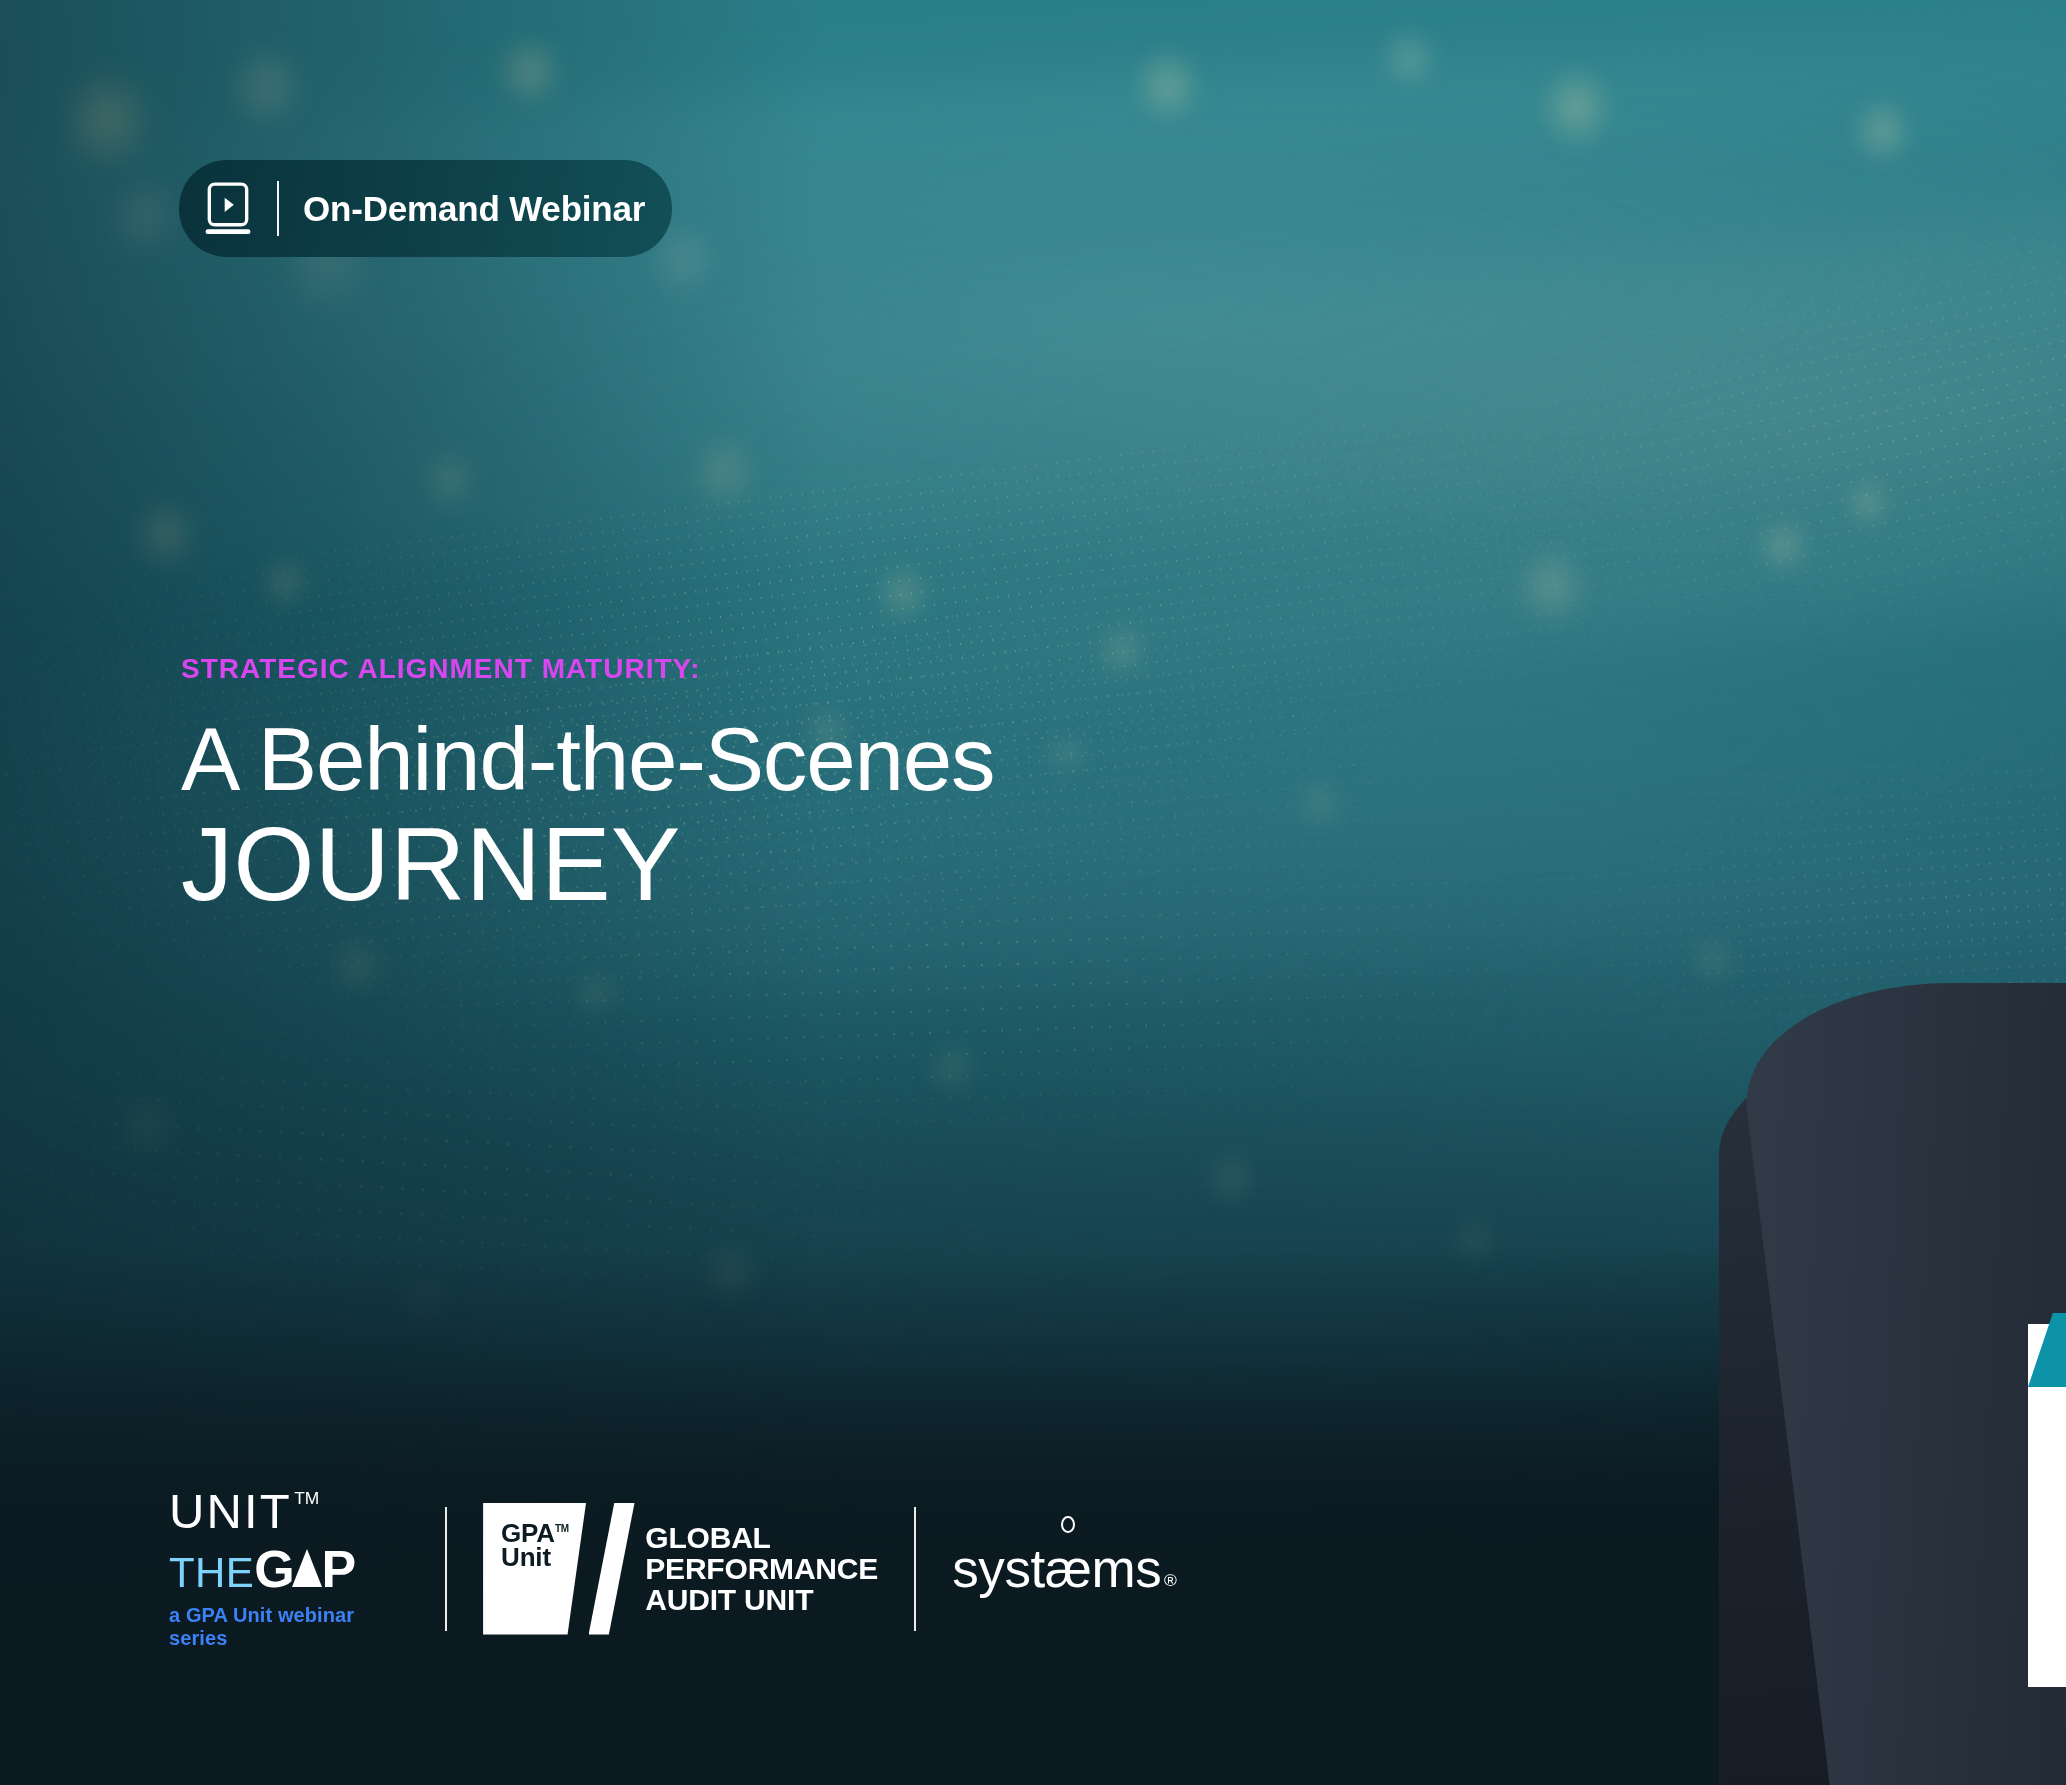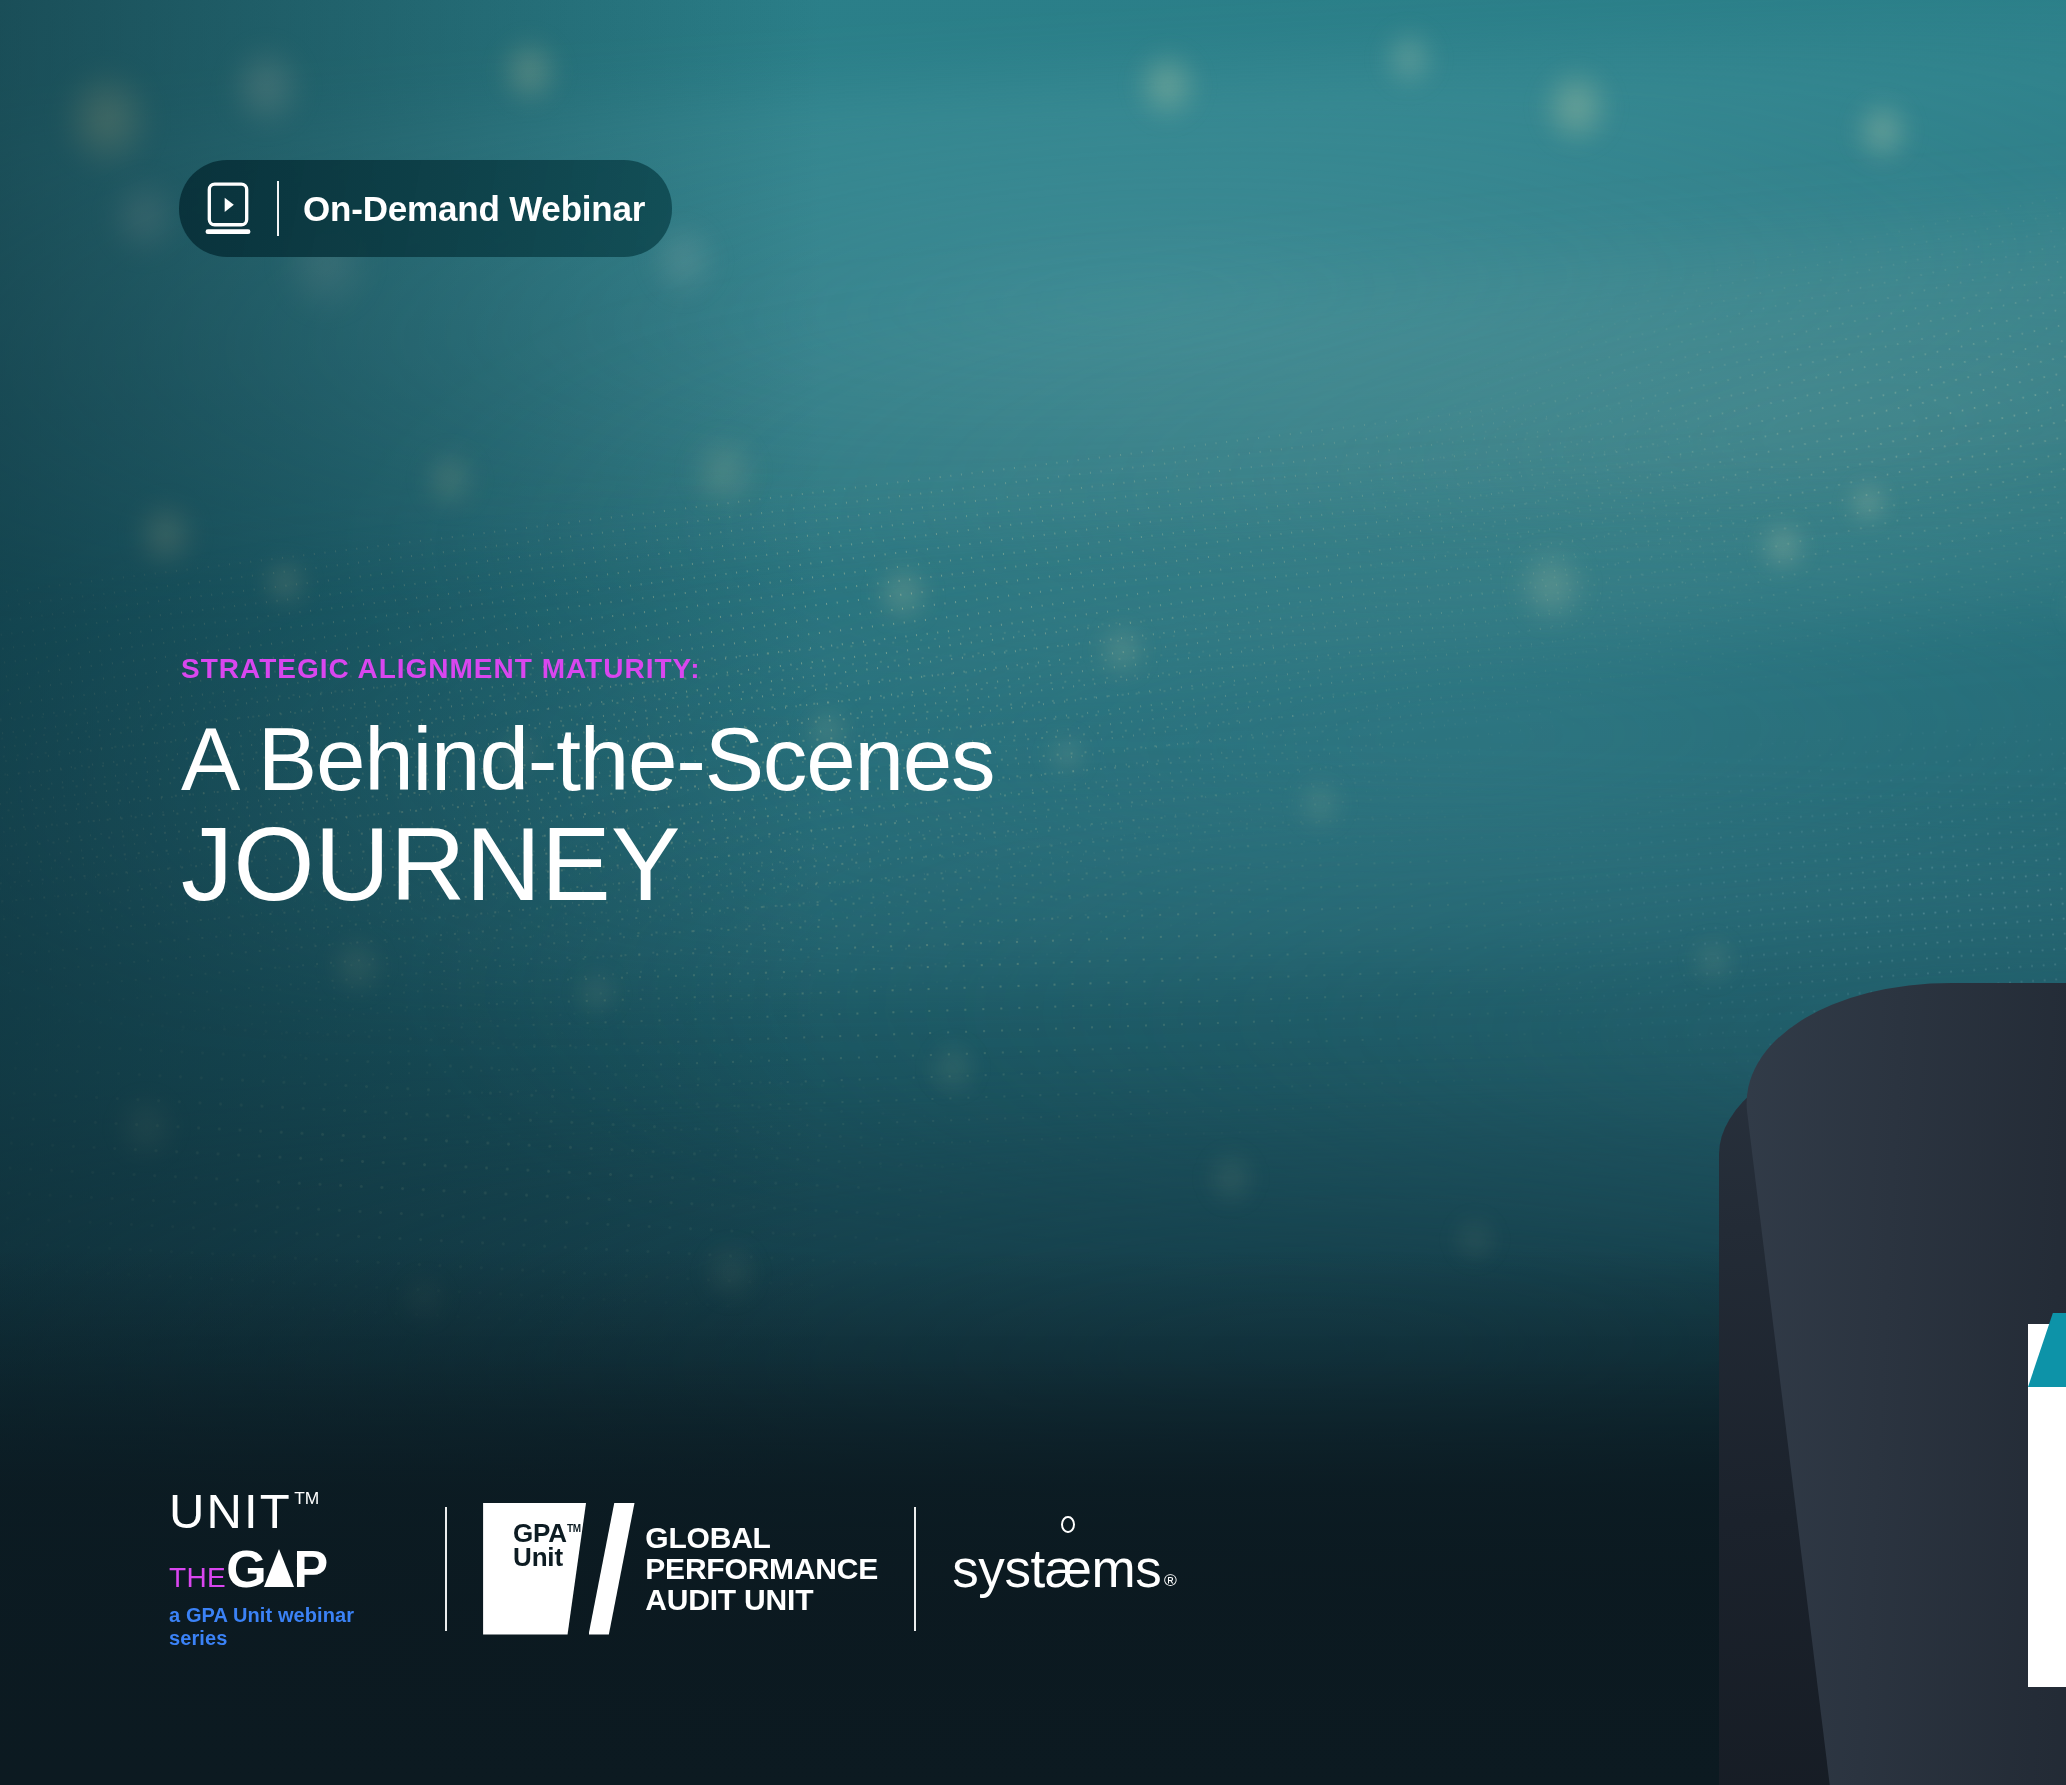--- a/index.html
+++ b/index.html
@@ -141,37 +141,37 @@
   
   #logobar{position:absolute;left:169px;top:1496px;height:145px;
     display:flex;align-items:center;}
 
   
   .mtg{width:240px;position:relative;}
   .mtg-r1{display:flex;align-items:flex-start;}
   .mtg-mind{color:#fff;font-size:49px;font-weight:300;letter-spacing:2.1px;line-height:1;}
   .mtg-tm{color:#fff;font-size:17.4px;font-weight:400;line-height:1;margin-top:2.5px;margin-left:2.5px;}
   .mtg-r2{display:flex;align-items:baseline;margin-top:6.6px;}
-  .mtg-the{color:#d946ef;font-size:28px;font-weight:300;letter-spacing:0.4px;line-height:1;}
+  .mtg-the{color:#7dd3fc;font-size:42px;font-weight:300;letter-spacing:0.4px;line-height:1;}
   .mtg-gap{color:#fff;font-size:52px;font-weight:700;letter-spacing:-0.8px;line-height:1;
     display:flex;align-items:baseline;}
   .gap-a{display:inline-block;width:31px;height:38px;position:relative;margin:0 -1.7px;}
   .gap-a::before{content:"";position:absolute;left:0;bottom:0;width:0;height:0;
     border-left:15.3px solid transparent;border-right:15.3px solid transparent;
     border-bottom:38px solid #fff;}
   .mtg-r3{color:#3b82f6;font-size:20px;font-weight:700;letter-spacing:0.1px;margin-top:9px;}
 
   .logo-div{width:2.1px;height:124px;background:#fff;opacity:.92;margin:0 36px;}
 
   
   .gpa{display:flex;align-items:stretch;height:132px;}
   .gpa-badge{position:relative;width:103px;height:132px;}
   .gpa-box{position:absolute;inset:0;background:#fff;
     clip-path:polygon(0 0,100% 0,82% 100%,0 100%);}
-  .gpa-box-txt{position:absolute;left:30px;top:18px;color:#0d1c23;
+  .gpa-box-txt{position:absolute;left:18px;top:18px;color:#0d1c23;
     font-size:26px;font-weight:700;line-height:.96;letter-spacing:-0.2px;}
   .gpa-box-tm{font-size:10px;font-weight:700;vertical-align:super;}
   .gpa-slash{width:46px;height:132px;position:relative;margin-left:2.5px;}
   .gpa-slash::before{content:"";position:absolute;inset:0;background:#fff;
     clip-path:polygon(56% 0,100% 0,44% 100%,0 100%);}
   .gpa-words{margin-left:10.7px;color:#fff;font-size:30px;font-weight:700;
     line-height:1.04;letter-spacing:-0.2px;text-transform:uppercase;
     display:flex;flex-direction:column;justify-content:center;}
 
   

